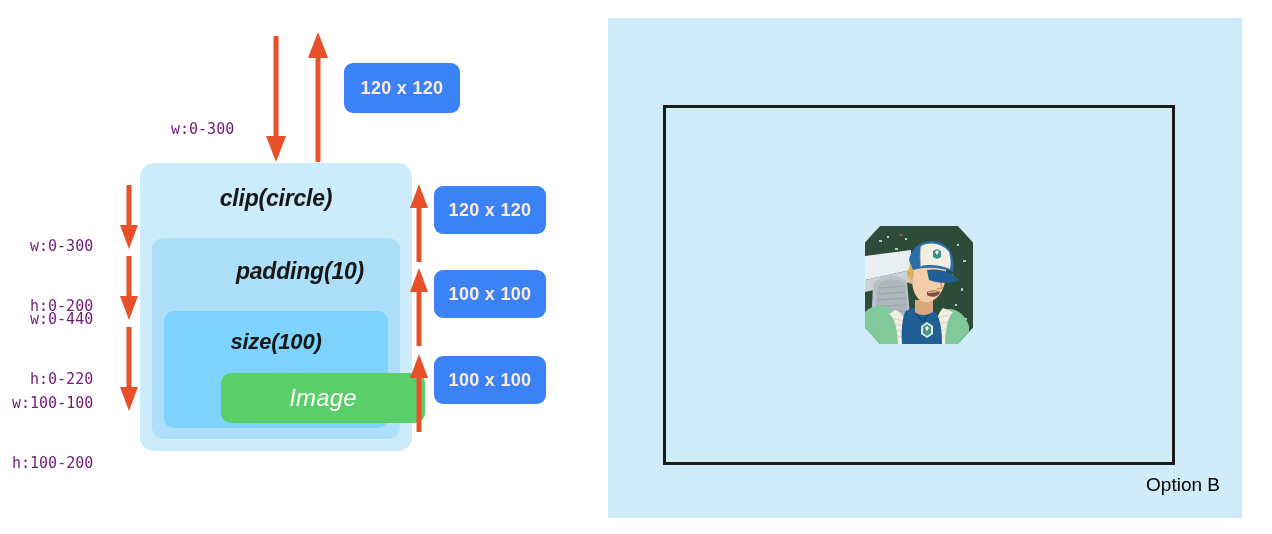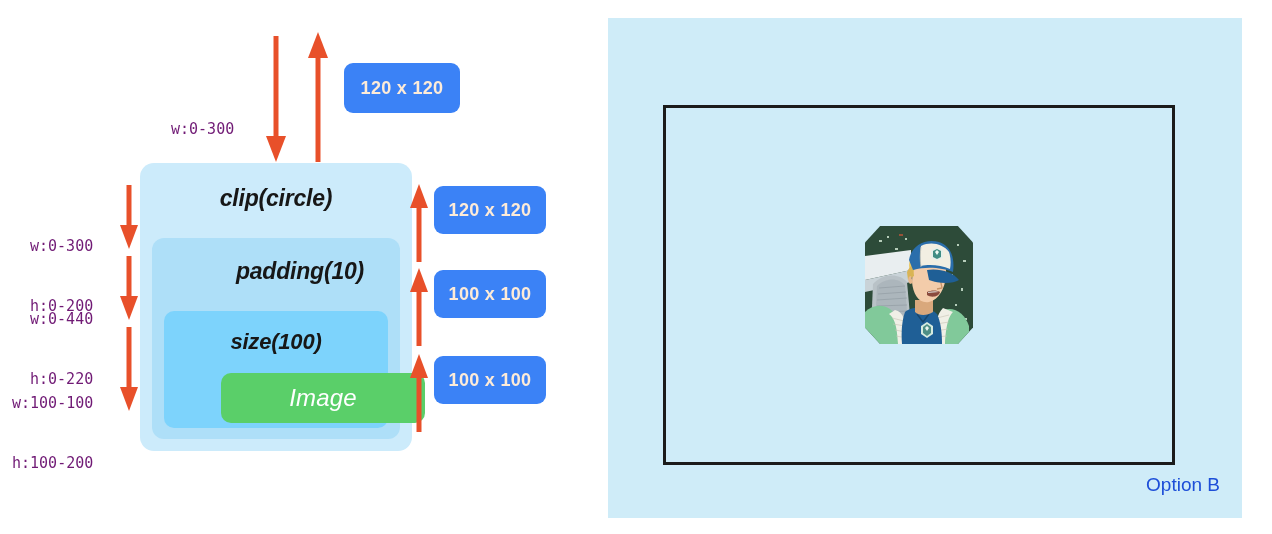--- a/index.html
+++ b/index.html
@@ -168,21 +168,21 @@
     -webkit-clip-path: polygon(0% 14%, 14% 0%, 86% 0%, 100% 14%, 100% 86%, 86% 100%, 14% 100%, 0% 86%);
     clip-path: polygon(0% 14%, 14% 0%, 86% 0%, 100% 14%, 100% 86%, 86% 100%, 14% 100%, 0% 86%);
   }
   #clipped-avatar svg { display: block; width: 100%; height: 100%; }
 
   #option-caption {
     position: absolute;
     right: 22px;
     bottom: 22px;
     font-size: 19px;
-    color: #1d4ed8;
+    color: #000000;
     font-family: "Liberation Sans", sans-serif;
   }
 </style>
 </head>
 <body>
 
 <div class="stage">
 
   <div id="left-diagram">
 

